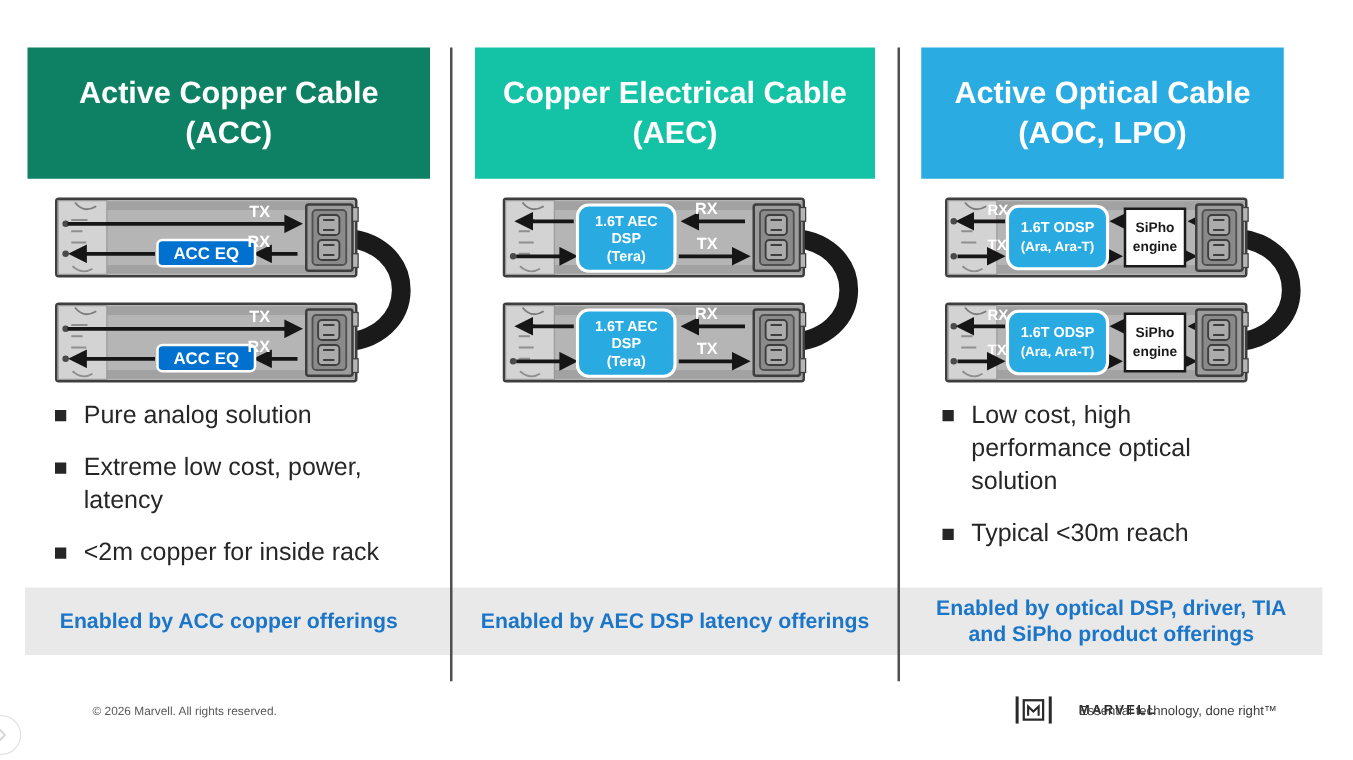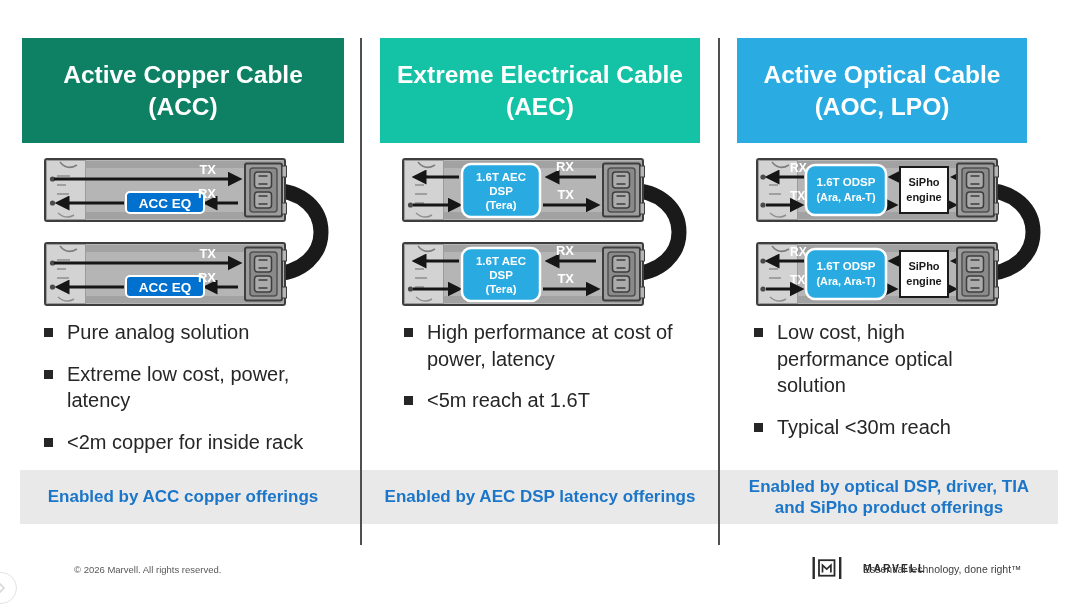--- a/index.html
+++ b/index.html
@@ -46,21 +46,21 @@
 </head>
 <body>
 
 <div class="slide">
 
   <div class="hdr h1">
     <div>Active Copper Cable</div>
     <div>(ACC)</div>
   </div>
   <div class="hdr h2">
-    <div>Extreme Electrical Cable</div>
+    <div>Copper Electrical Cable</div>
     <div>(AEC)</div>
   </div>
   <div class="hdr h3">
     <div>Active Optical Cable</div>
     <div>(AOC, LPO)</div>
   </div>
 
   <svg class="diagram g1" width="302" height="150" viewBox="0 0 302 150">
     <defs>
       <marker id="arr1" viewBox="0 0 10 10" refX="7" refY="5" markerWidth="5" markerHeight="5" orient="auto">
@@ -182,30 +182,20 @@
       </div>
     <div class="bullet">
         <span class="bmark"></span>
         <span class="btext">Extreme low cost, power, latency</span>
       </div>
     <div class="bullet">
         <span class="bmark"></span>
         <span class="btext">&lt;2m copper for inside rack</span>
       </div>
   </div>
-  <div class="bullets b2">
-    <div class="bullet">
-        <span class="bmark"></span>
-        <span class="btext">High performance at cost of power, latency</span>
-      </div>
-    <div class="bullet">
-        <span class="bmark"></span>
-        <span class="btext">&lt;5m reach at 1.6T</span>
-      </div>
-  </div>
   <div class="bullets b3">
     <div class="bullet">
         <span class="bmark"></span>
         <span class="btext">Low cost, high performance optical solution</span>
       </div>
     <div class="bullet">
         <span class="bmark"></span>
         <span class="btext">Typical &lt;30m reach</span>
       </div>
   </div>

